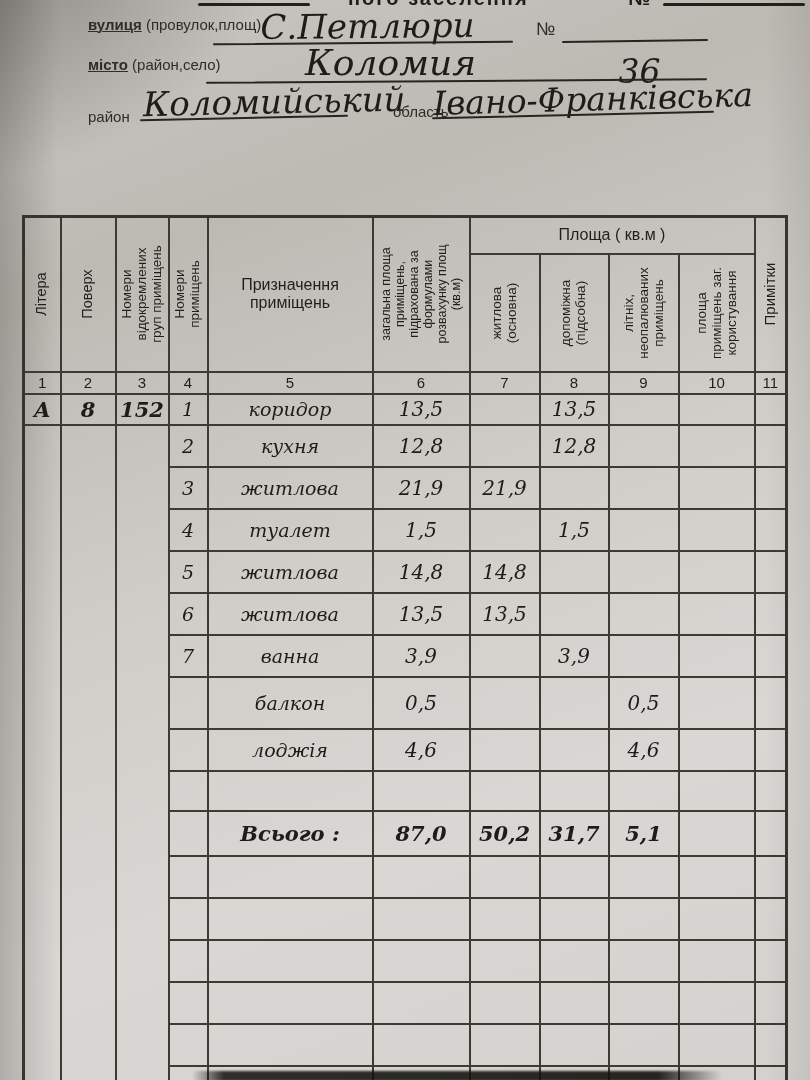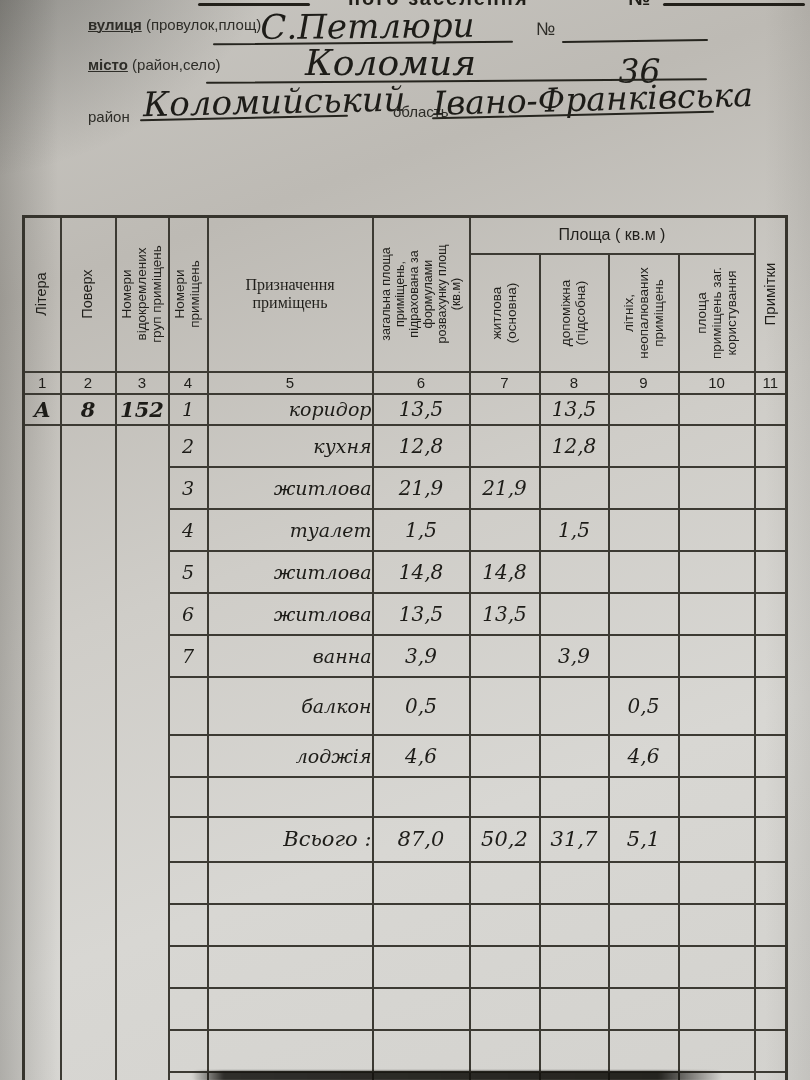--- a/index.html
+++ b/index.html
@@ -34,25 +34,25 @@
   .vt1{width:150px;font-size:14.5px;}
   .vt3{width:112px;}
   .vt4{width:84px;}
   .vt6{width:104px;font-size:12.5px;line-height:1.12;}
   .vt7{width:74px;}
   .vt8{width:84px;}
   .vt9{width:100px;}
   .vt10{width:104px;}
   .vt11{width:150px;font-size:15px;}
   .num{font-size:15px;text-align:center;color:#1f1e1a;}
-  .c-name{font-family:"DejaVu Serif",serif;font-style:italic;font-size:19px;text-align:right;color:#1d1c18;}
+  .c-name{font-family:"DejaVu Serif",serif;font-style:italic;font-size:19px;text-align:center;color:#1d1c18;}
   .c-val{font-family:"DejaVu Serif",serif;font-style:italic;font-size:20px;text-align:center;color:#1d1c18;}
   .c-num{font-family:"DejaVu Serif",serif;font-style:italic;font-size:19px;text-align:center;color:#1d1c18;}
   .bold{font-weight:bold;font-size:21px;}
-  .totrow td{font-weight:normal;}
+  .totrow td{font-weight:bold;}
   
   .botshadow{position:absolute;left:192px;top:1071px;width:530px;height:10px;border-radius:5px;
     background:linear-gradient(to right, rgba(18,17,13,0), rgba(18,17,13,.85) 6%, rgba(18,17,13,.9) 88%, rgba(18,17,13,0));
     filter:blur(1px);}
 </style>
 </head>
 <body>
 
 <div class="photo">
 
@@ -106,21 +106,21 @@
       <th rowspan="2">
               <div class="vt vt1">Поверх</div>
             </th>
       <th rowspan="2">
               <div class="vt vt3">Номери відокремлених груп приміщень</div>
             </th>
       <th rowspan="2">
               <div class="vt vt4">Номери приміщень</div>
             </th>
       <th rowspan="2">
-              <div class="h5" style="width:130px;margin:16px auto;font-family:Liberation Serif, serif;">Призначення приміщень</div>
+              <div class="h5" style="width:130px;margin:16px auto;">Призначення приміщень</div>
             </th>
       <th rowspan="2">
               <div class="vt vt6">загальна площа приміщень, підрахована за формулами розвахунку площ (кв.м)</div>
             </th>
       <th colspan="4" class="hband">Площа ( кв.м )</th>
       <th rowspan="2">
               <div class="vt vt11">Примітки</div>
             </th>
     </tr>
     <tr style="height:118px;">
@@ -219,21 +219,21 @@
     <tr style="height:42px;">
       <td class="c-num">7</td>
       <td class="c-name">ванна</td>
       <td class="c-val">3,9</td>
       <td class="c-val"></td>
       <td class="c-val">3,9</td>
       <td class="c-val"></td>
       <td class="c-val"></td>
       <td></td>
     </tr>
-    <tr style="height:58px;">
+    <tr style="height:52px;">
       <td class="c-num"></td>
       <td class="c-name">балкон</td>
       <td class="c-val">0,5</td>
       <td class="c-val"></td>
       <td class="c-val"></td>
       <td class="c-val">0,5</td>
       <td class="c-val"></td>
       <td></td>
     </tr>
     <tr style="height:42px;">

